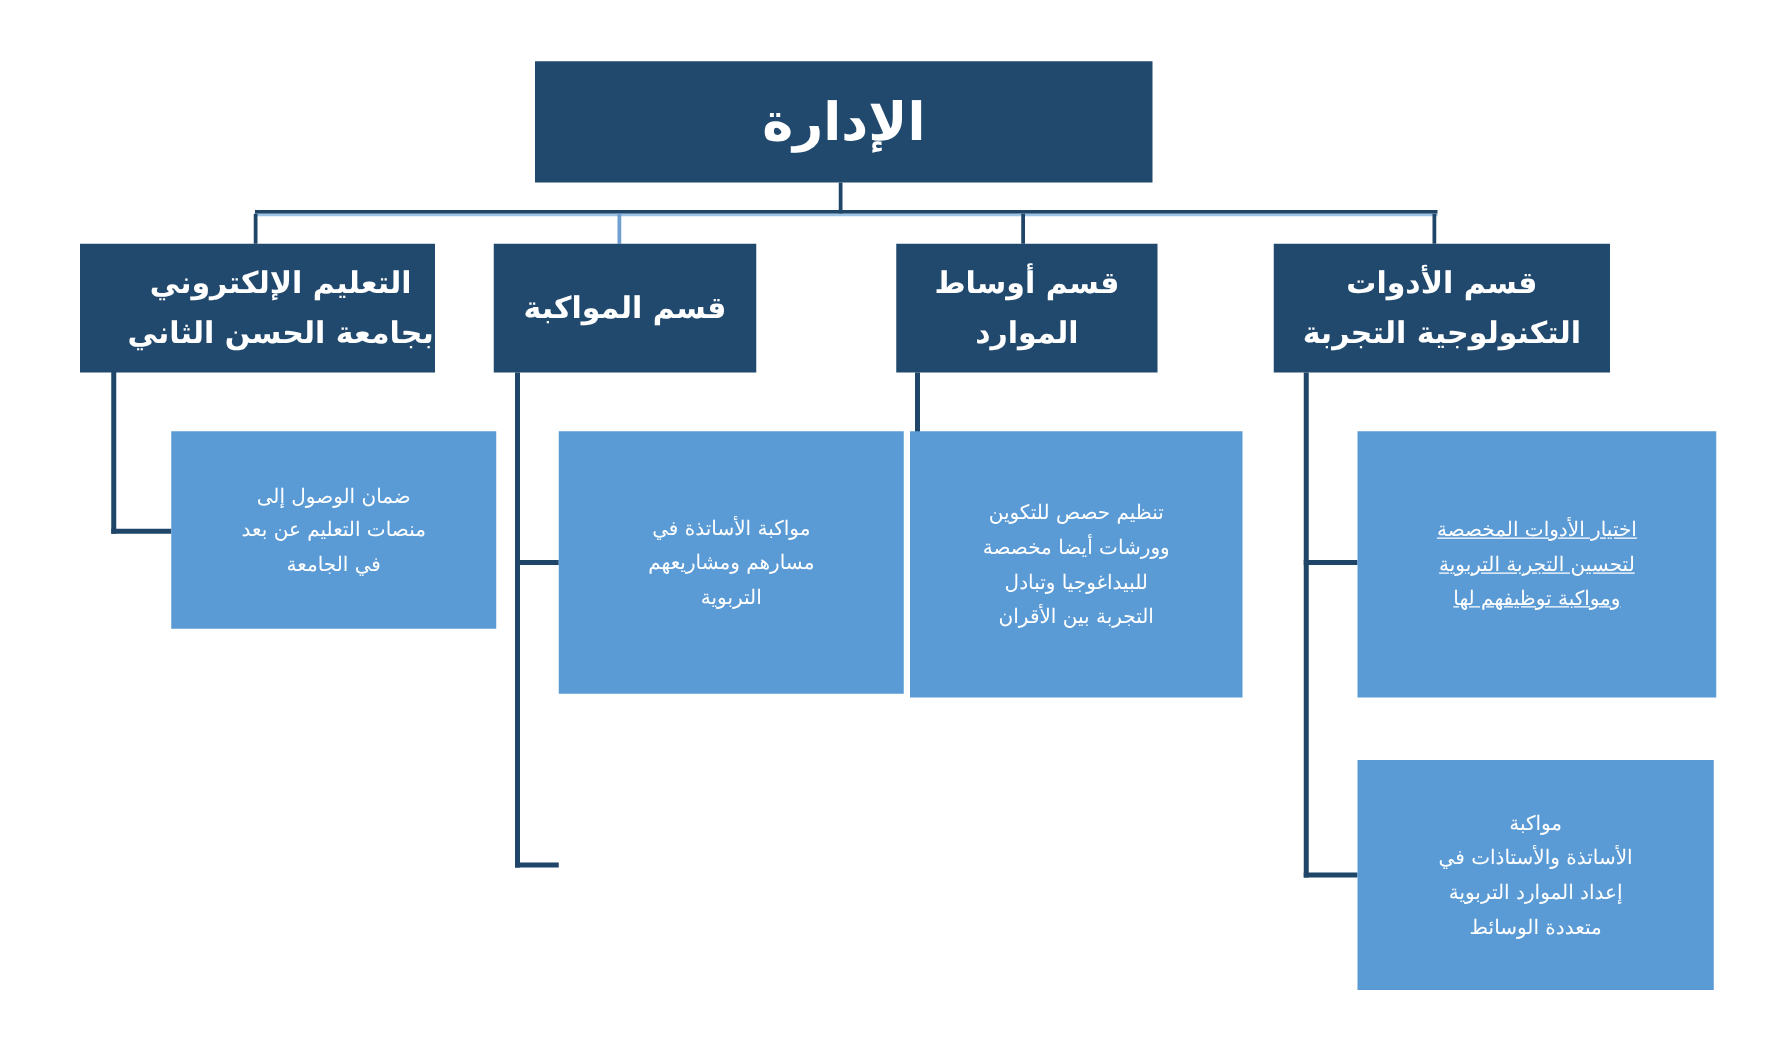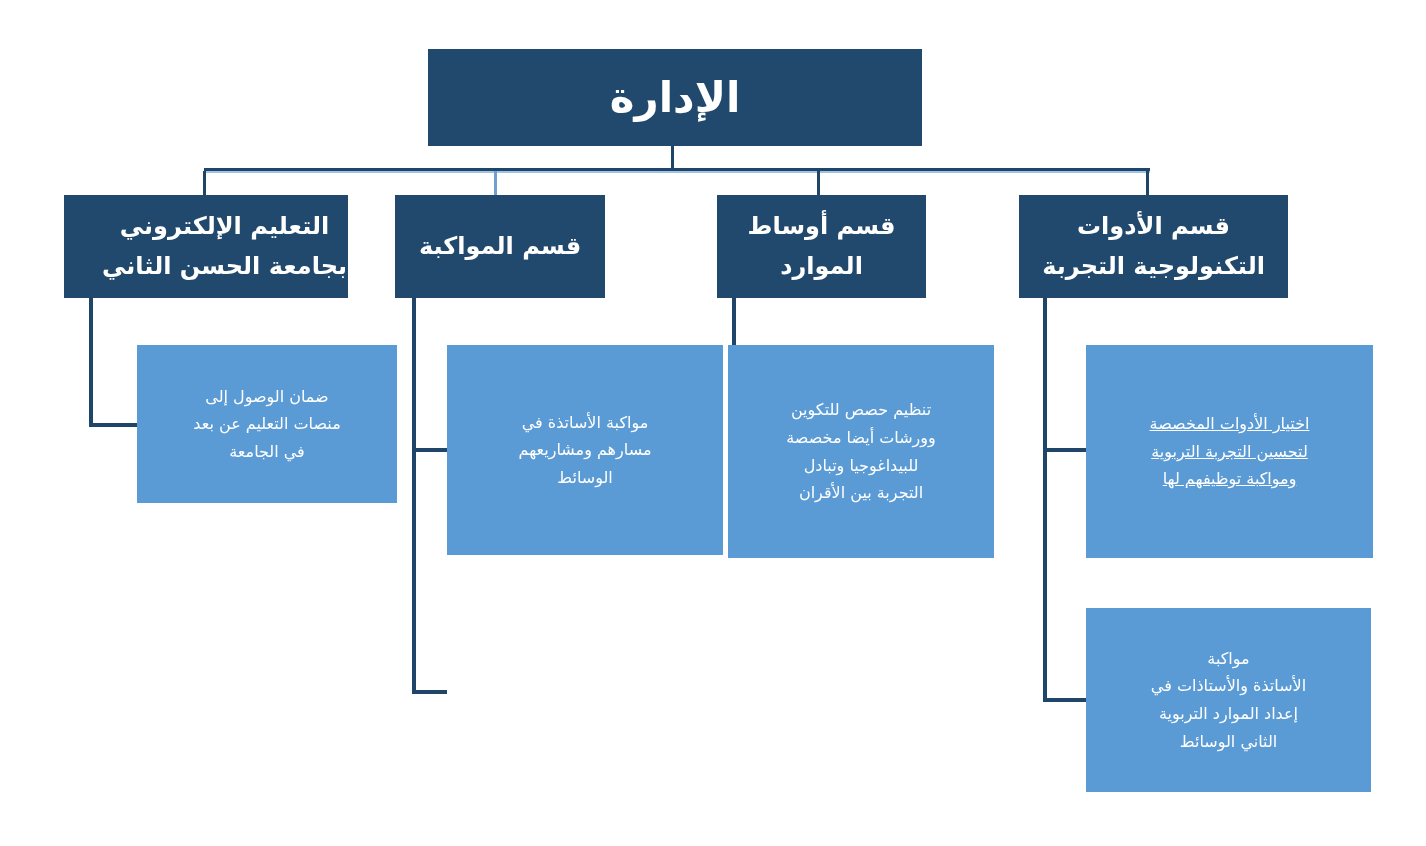--- a/index.html
+++ b/index.html
@@ -84,26 +84,26 @@
   <div class="line navy e3-h"></div>
   <div class="line navy e4-v"></div>
   <div class="line navy e4-h1"></div>
   <div class="line navy e4-h2"></div>
 
   <div class="box light leaf leaf-1a">ضمان الوصول إلى
 منصات التعليم عن بعد
 في الجامعة</div>
   <div class="box light leaf leaf-2a">مواكبة الأساتذة في
 مسارهم ومشاريعهم
-الوسائط</div>
+التربوية</div>
   <div class="box light leaf leaf-3a">تنظيم حصص للتكوين
 وورشات أيضا مخصصة
 للبيداغوجيا وتبادل
 التجربة بين الأقران</div>
   <div class="box light leaf leaf-4a">اختيار الأدوات المخصصة
 لتحسين التجربة التربوية
 ومواكبة توظيفهم لها</div>
   <div class="box light leaf leaf-4b">مواكبة
 الأساتذة والأستاذات في
 إعداد الموارد التربوية
-الثاني الوسائط</div>
+متعددة الوسائط</div>
 
 </div>
 
 </body></html>

